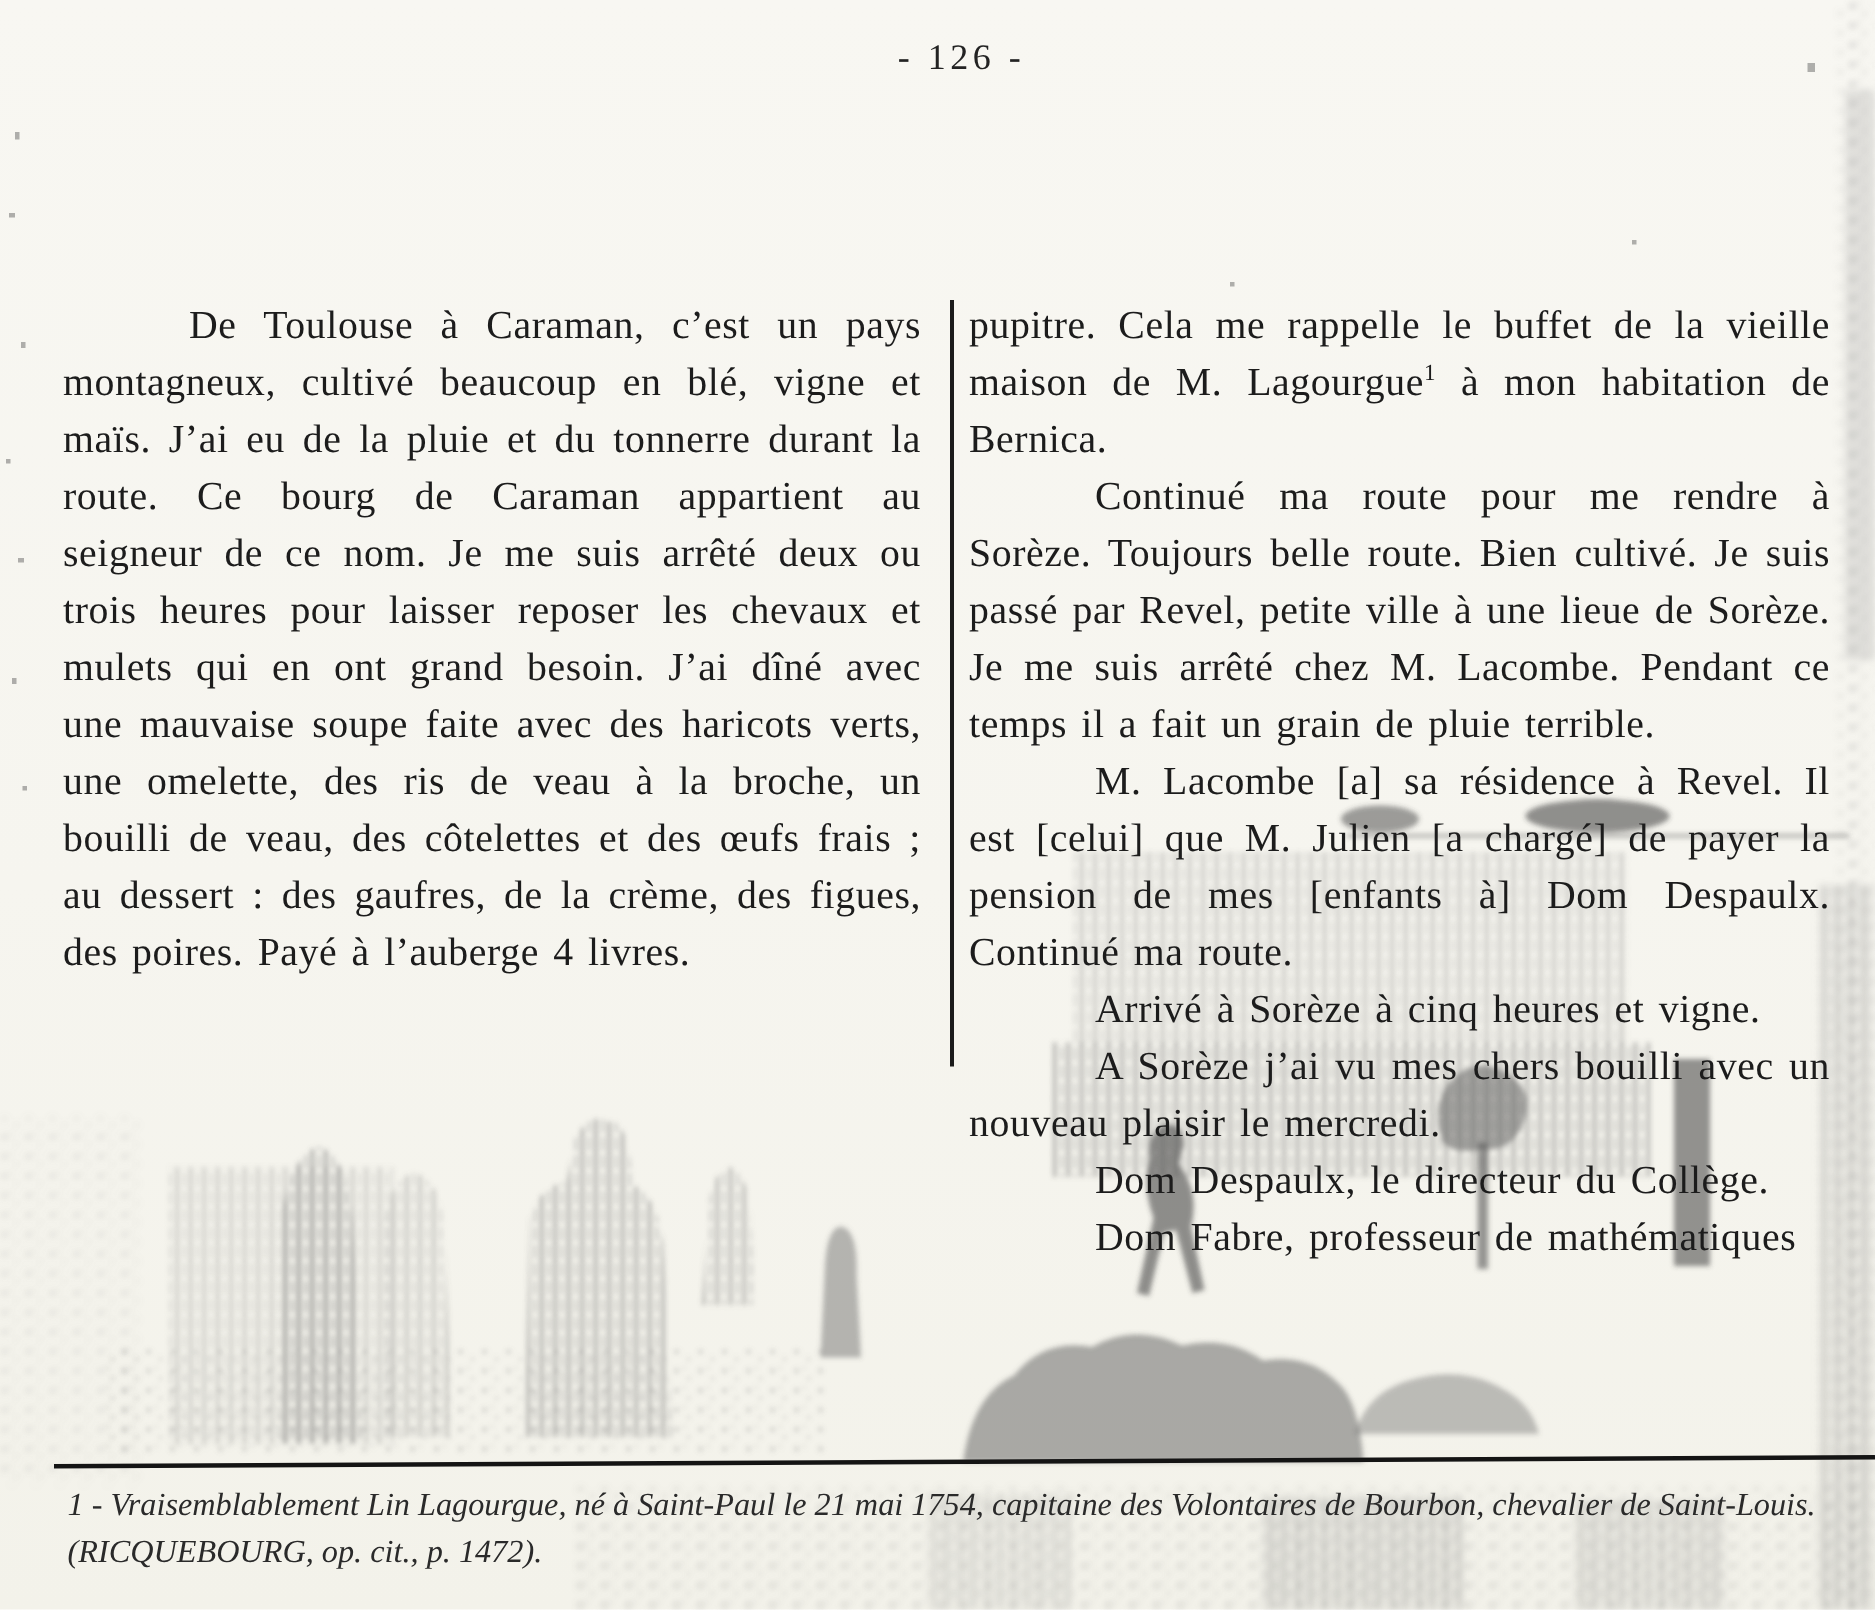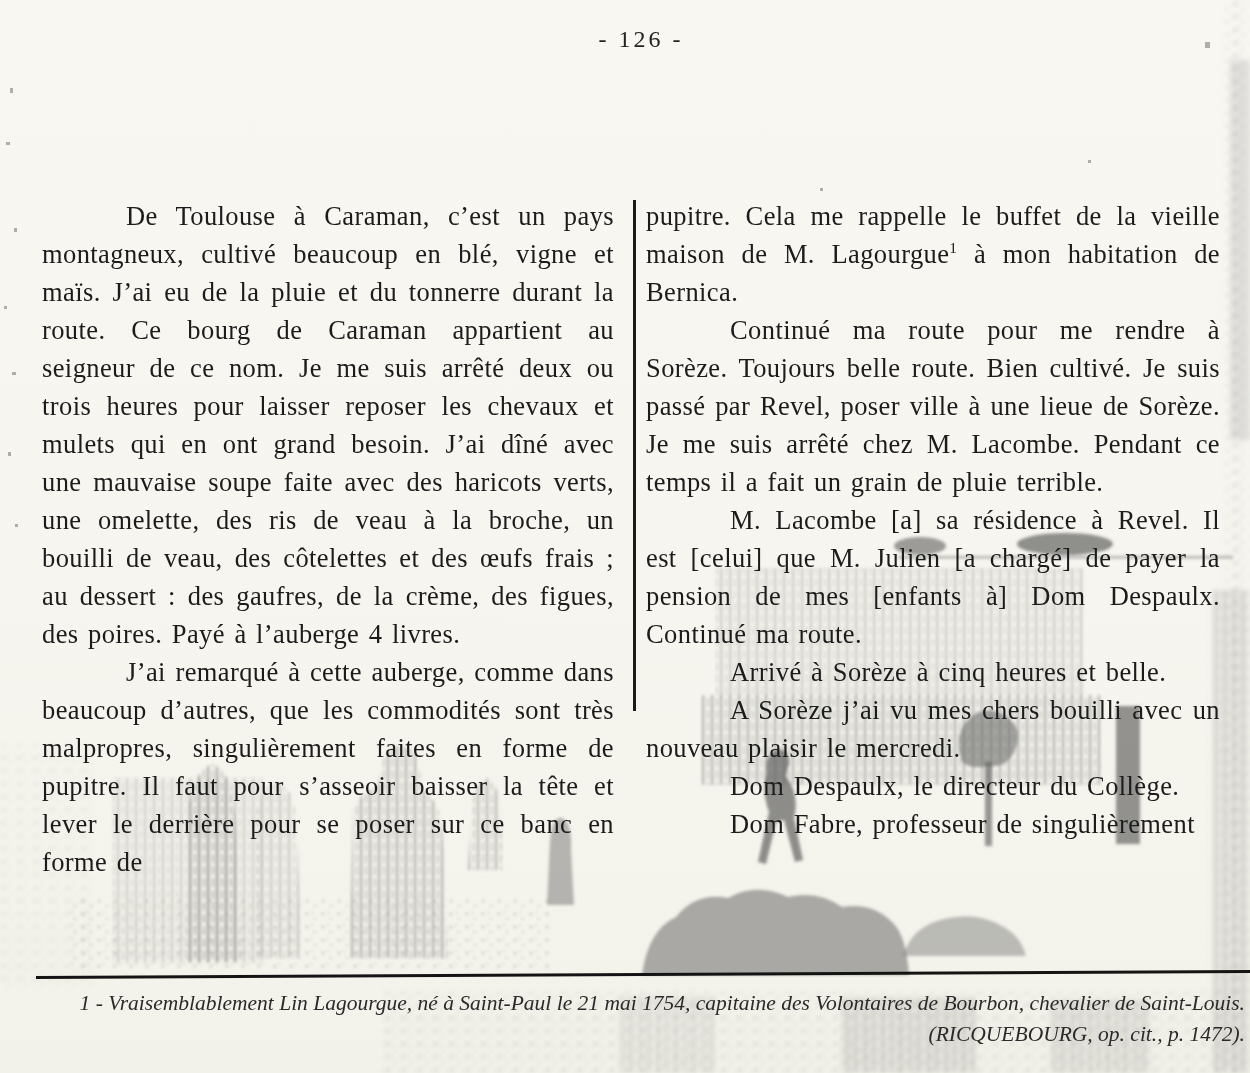--- a/index.html
+++ b/index.html
@@ -29,21 +29,21 @@
     position:absolute; left:633px; top:200px; width:2.5px; height:511px;
     background:#1b1b1b; z-index:3;
   }
   .footnote-rule {
     position:absolute; left:36px; top:976px; width:1214px; height:3px;
     background:#141414; transform:rotate(-0.28deg); transform-origin:left center;
     z-index:3;
   }
   .footnote {
     position:absolute; left:45px; top:988px; width:1200px; z-index:3;
-    font-style:italic; font-size:21.5px; line-height:31px; color:#2a2a2a;text-align:right;
+    font-style:italic; font-size:21.5px; line-height:31px; color:#2a2a2a;
   }
   .footnote p { margin:0; white-space:nowrap; }
 </style>
 </head>
 <body>
 
 <div class="page">
 
   <svg class="ghost-layer" width="1250" height="1073" viewBox="0 0 1250 1073" xmlns="http://www.w3.org/2000/svg">
     <defs>
@@ -111,31 +111,30 @@
       <rect x="820" y="188" width="3" height="3"></rect>
     </g>
   </svg>
 
   <div class="page-number">- 126 -</div>
 
   <div class="divider"></div>
 
   <div class="col left">
     <p class="para indent">De Toulouse à Caraman, c’est un pays montagneux, cultivé beaucoup en blé, vigne et maïs. J’ai eu de la pluie et du tonnerre durant la route. Ce bourg de Caraman appartient au seigneur de ce nom. Je me suis arrêté deux ou trois heures pour laisser reposer les chevaux et mulets qui en ont grand besoin. J’ai dîné avec une mauvaise soupe faite avec des haricots verts, une omelette, des ris de veau à la broche, un bouilli de veau, des côtelettes et des œufs frais ; au dessert : des gaufres, de la crème, des figues, des poires. Payé à l’auberge 4 livres.</p>
-    <p class="para indent">J’ai remarqué à cette auberge, comme dans beaucoup d’autres, que les commodités sont très malpropres, singulièrement faites en forme de pupitre. Il faut pour s’asseoir baisser la tête et lever le derrière pour se poser sur ce banc en forme de</p>
   </div>
 
   <div class="col right">
     <p class="para"><span>pupitre. Cela me rappelle le buffet de la vieille maison de M. Lagourgue</span><sup class="noteref">1</sup><span> à mon habitation de Bernica.</span></p>
-    <p class="para indent">Continué ma route pour me rendre à Sorèze. Toujours belle route. Bien cultivé. Je suis passé par Revel, poser ville à une lieue de Sorèze. Je me suis arrêté chez M. Lacombe. Pendant ce temps il a fait un grain de pluie terrible.</p>
+    <p class="para indent">Continué ma route pour me rendre à Sorèze. Toujours belle route. Bien cultivé. Je suis passé par Revel, petite ville à une lieue de Sorèze. Je me suis arrêté chez M. Lacombe. Pendant ce temps il a fait un grain de pluie terrible.</p>
     <p class="para indent">M. Lacombe [a] sa résidence à Revel. Il est [celui] que M. Julien [a chargé] de payer la pension de mes [enfants à] Dom Despaulx. Continué ma route.</p>
-    <p class="para indent">Arrivé à Sorèze à cinq heures et belle.</p>
+    <p class="para indent">Arrivé à Sorèze à cinq heures et vigne.</p>
     <p class="para indent">A Sorèze j’ai vu mes chers bouilli avec un nouveau plaisir le mercredi.</p>
     <p class="para indent">Dom Despaulx, le directeur du Collège.</p>
-    <p class="para indent">Dom Fabre, professeur de singulièrement</p>
+    <p class="para indent">Dom Fabre, professeur de mathématiques</p>
   </div>
 
   <div class="footnote-rule"></div>
 
   <div class="footnote">
     <p>1 - Vraisemblablement Lin Lagourgue, né à Saint-Paul le 21 mai 1754, capitaine des Volontaires de Bourbon, chevalier de Saint-Louis.</p>
     <p>(RICQUEBOURG, op. cit., p. 1472).</p>
   </div>
 
 </div>

